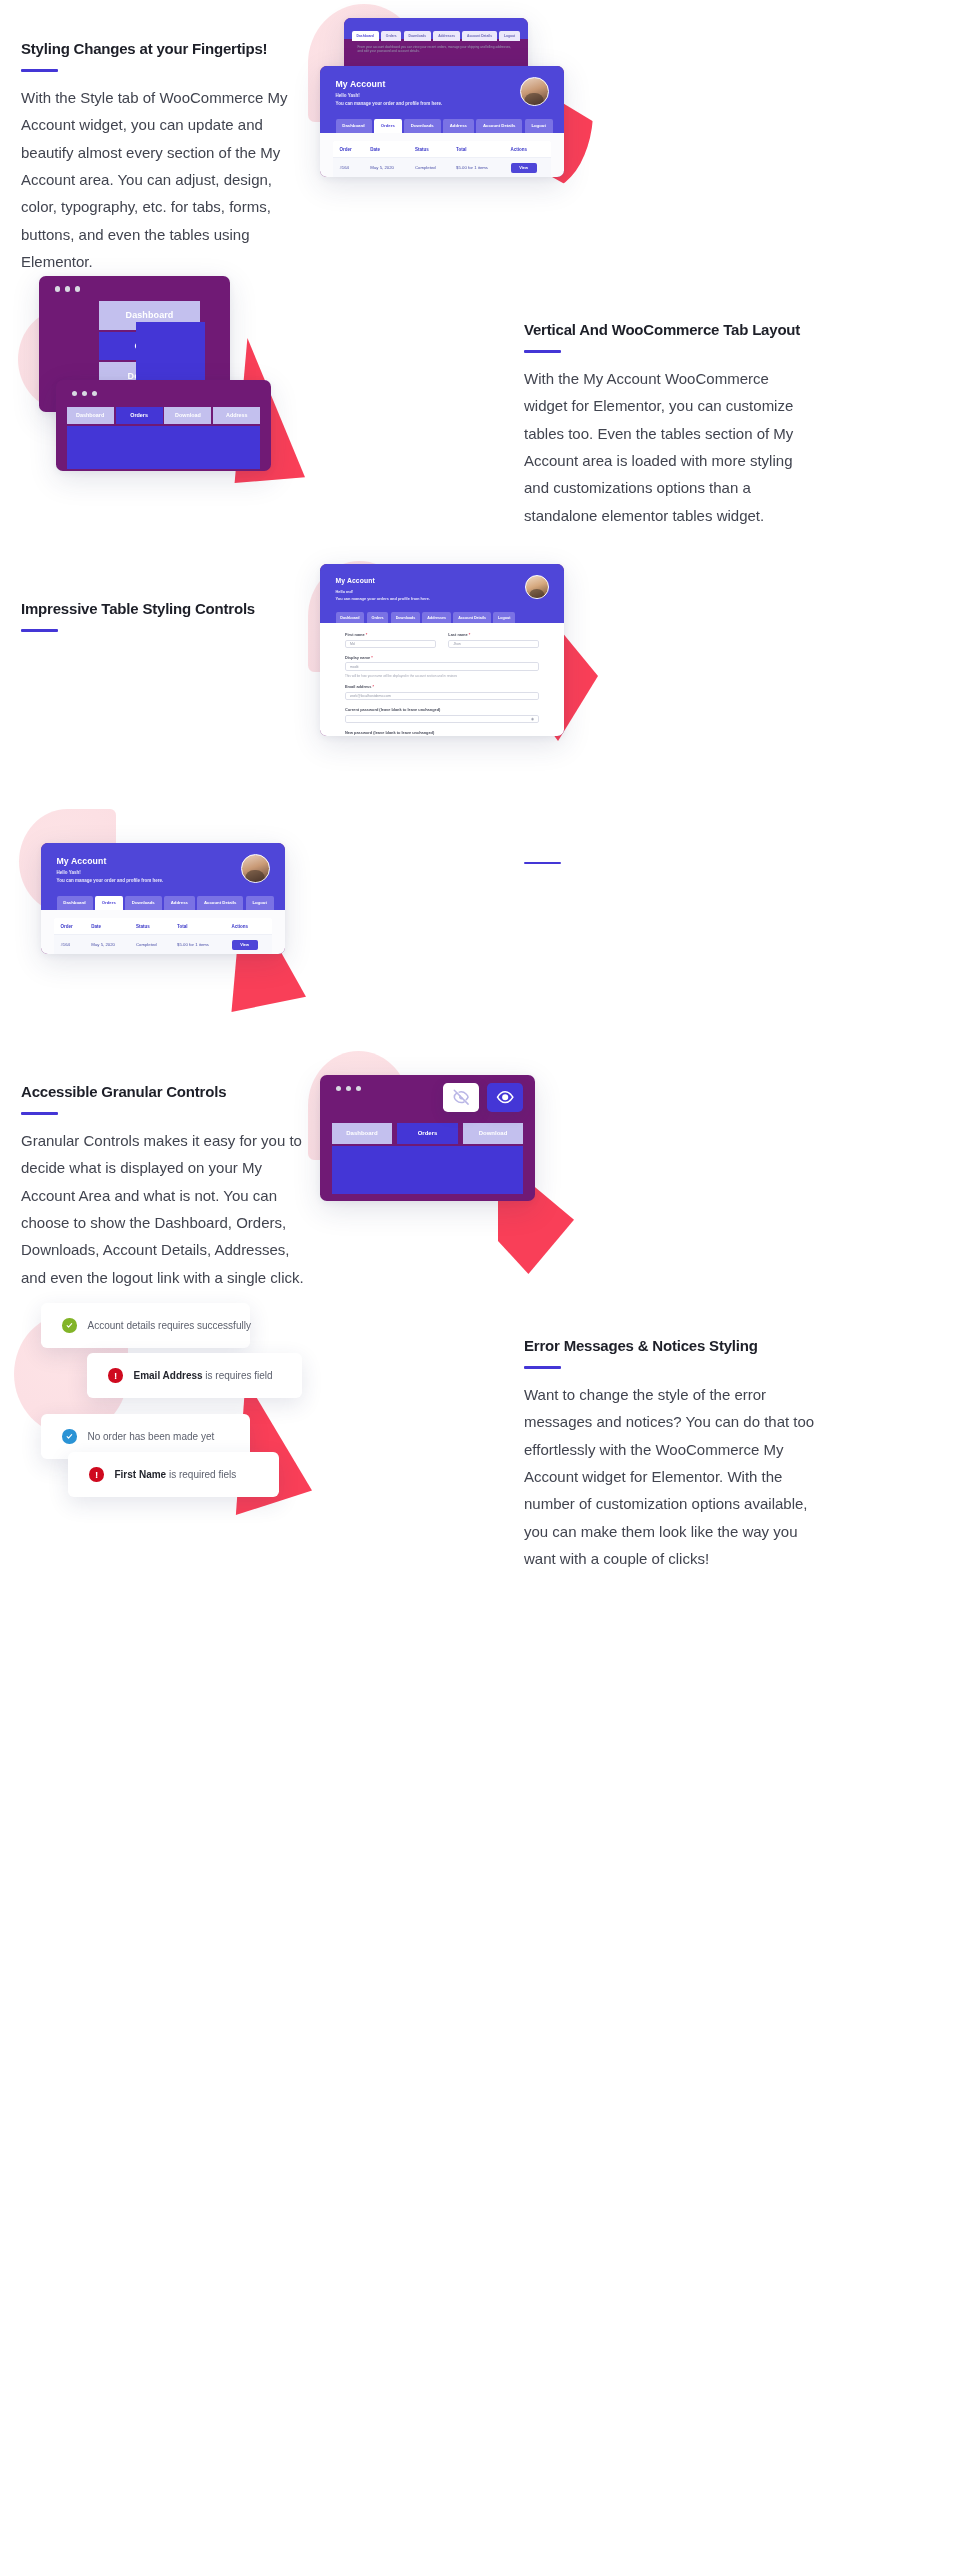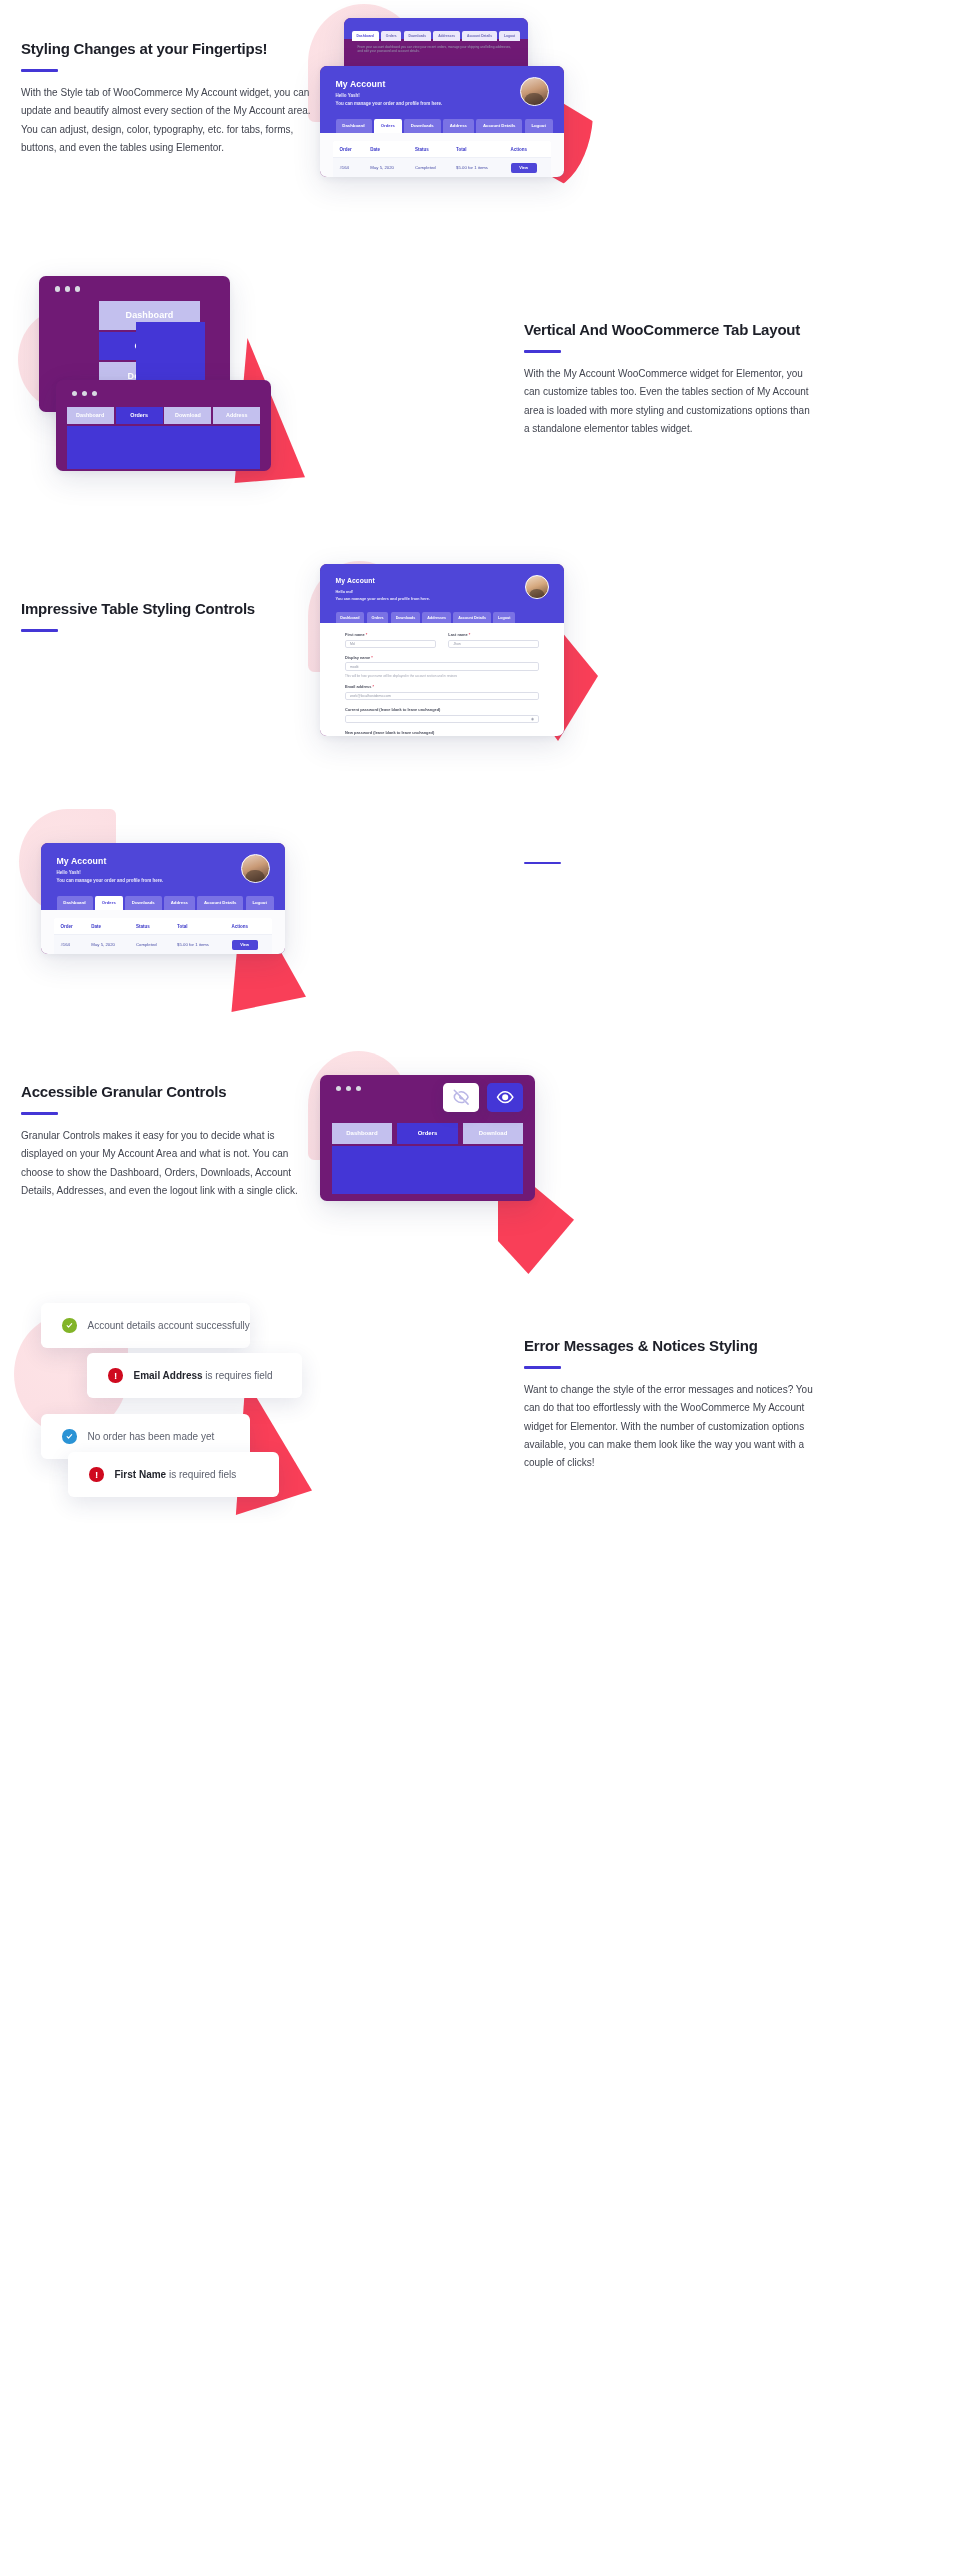--- a/index.html
+++ b/index.html
@@ -31,21 +31,21 @@
     line-height: 1.3;
   }
   .rule {
     width: 37px;
     height: 2.4px;
     background: #4436d6;
     margin: 10.7px 0 12.6px 0;
     border-radius: 1px;
   }
   .body-txt {
-    font-size: 10px;
+    font-size: 15px;
     line-height: 1.82;
     color: #41444f;
   }
 
   
   .blob { position: absolute; pointer-events: none; }
   .blob-pink {
     background: radial-gradient(circle at 40% 35%, #fde3e6 0%, #fce0e4 55%, #fbdde2 100%);
   }
 
@@ -444,21 +444,21 @@
 
   <div class="blob blob-pink tear-br" style="left:13.6px;top:33px;width:114px;height:122px;"></div>
   <div class="wedge" style="left:231px;top:99px;width:81px;height:136px;clip-path:polygon(18% 0,100% 82%,6% 100%);"></div>
 
   <div class="notice" style="left:41px;top:23px;width:209px;">
     <div class="notice-ic ic-green">
       <svg class="chk" viewBox="0 0 24 24" fill="none" stroke="#fff" stroke-width="4" stroke-linecap="round" stroke-linejoin="round">
           <path d="M4 13l5 5L20 6"></path>
         </svg>
     </div>
-    <div class="notice-tx">Account details account successfully</div>
+    <div class="notice-tx">Account details requires successfully</div>
   </div>
 
   <div class="notice" style="left:87px;top:73px;width:215px;">
     <div class="notice-ic ic-red">
         <span class="bang">!</span>
       </div>
     <div class="notice-tx">
       <b>Email Address</b><span> is requires field</span>
     </div>
   </div>

